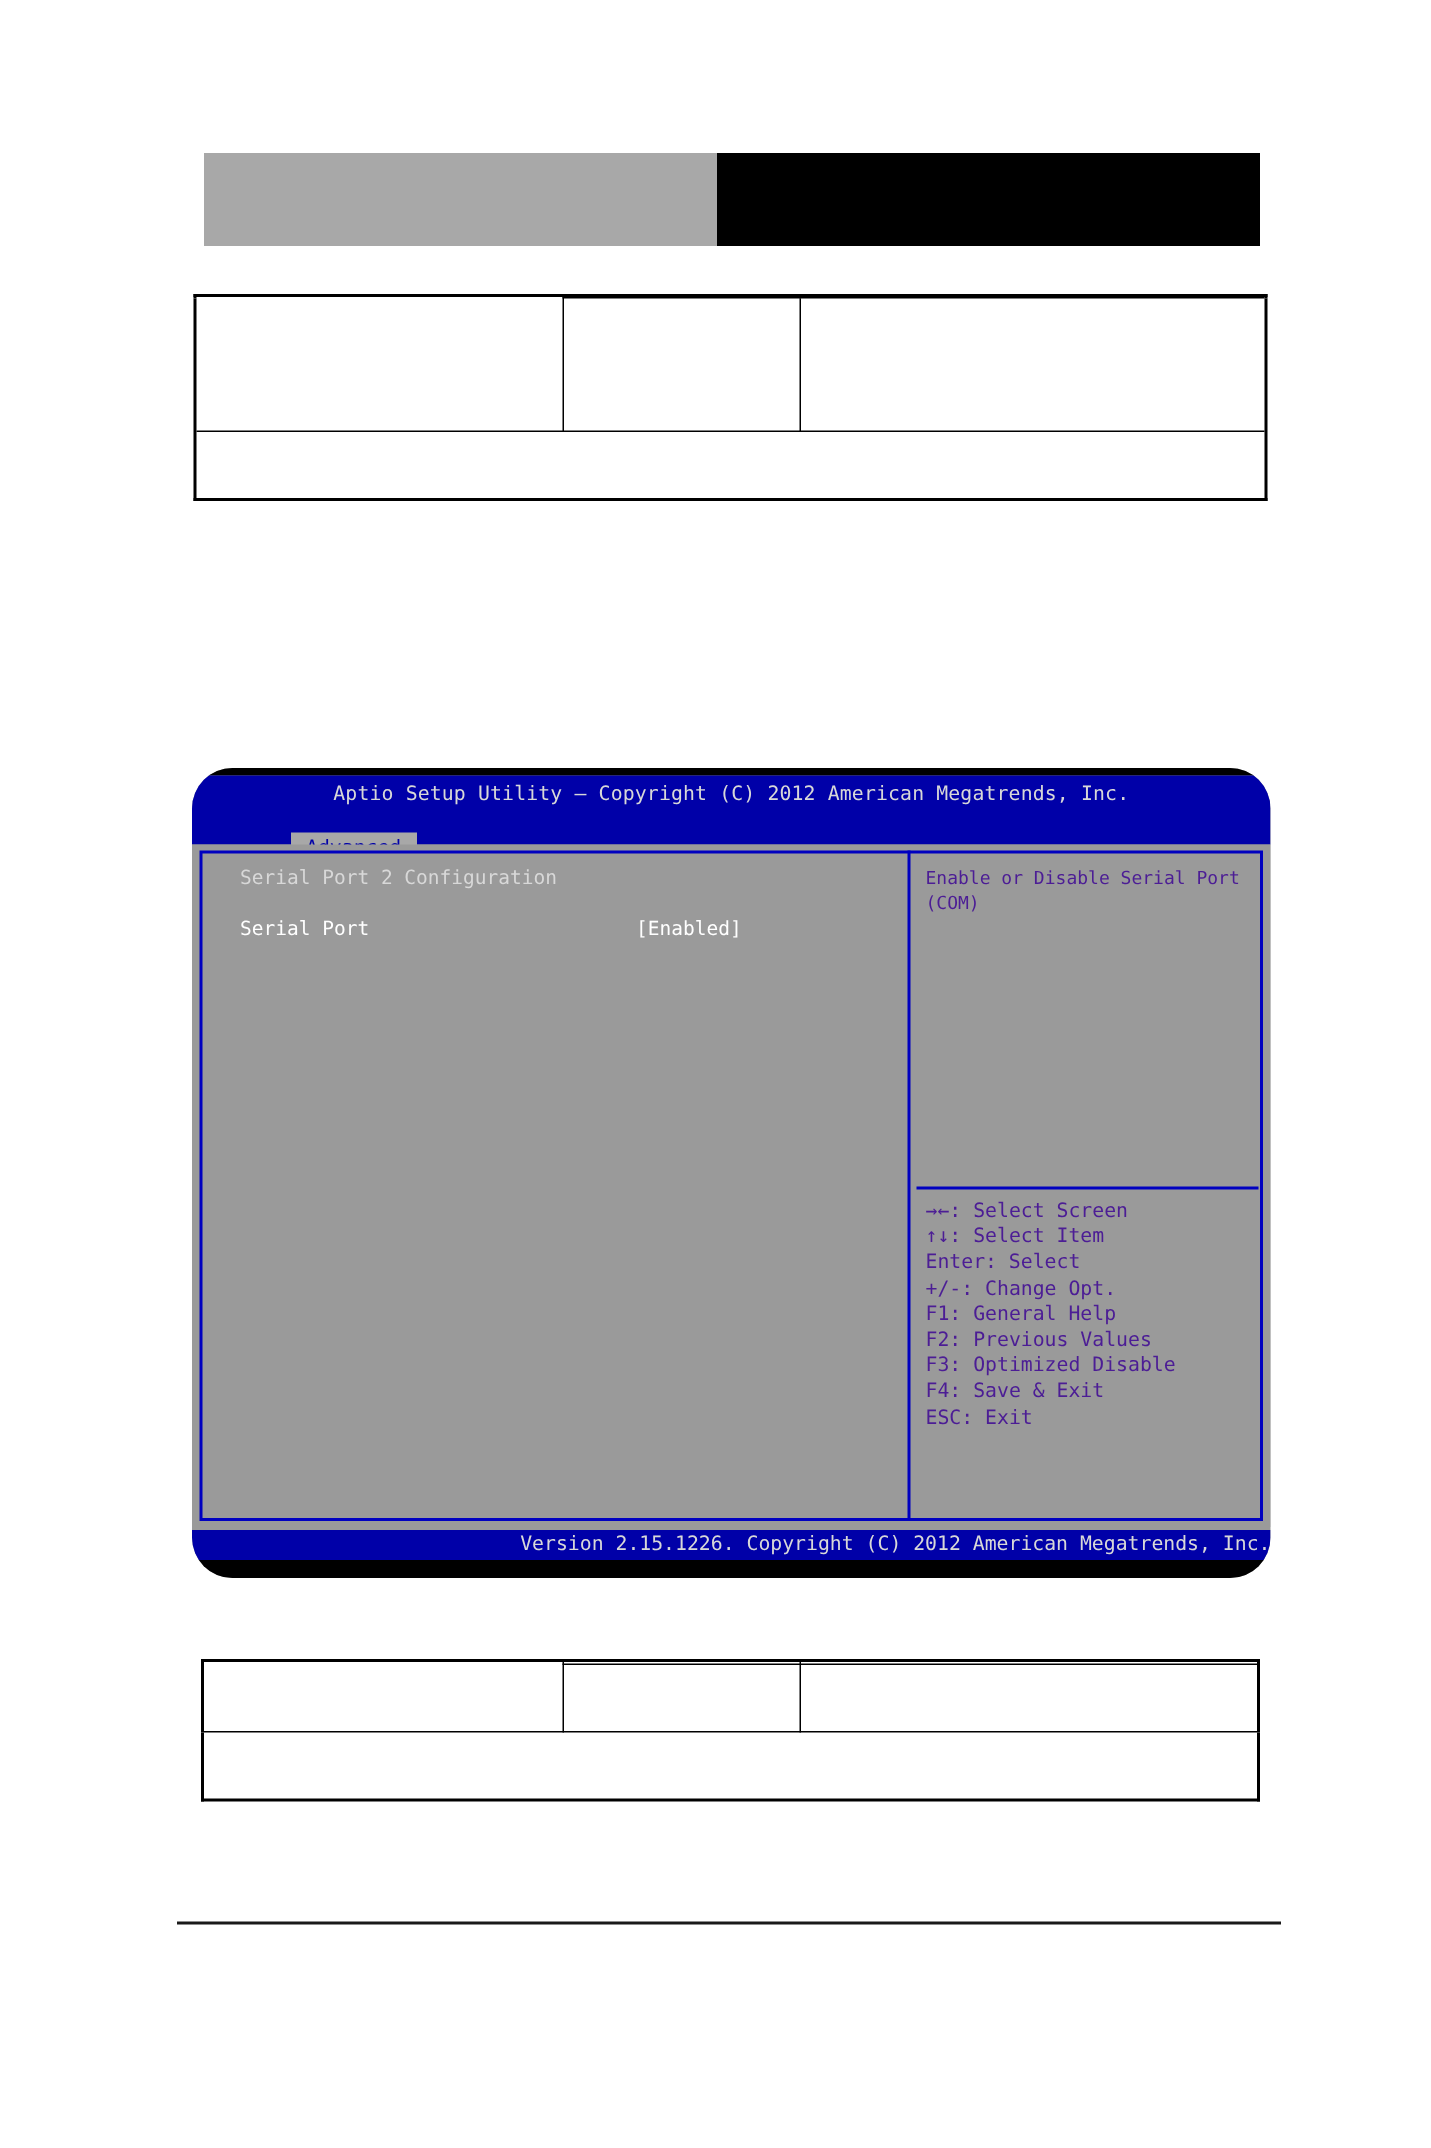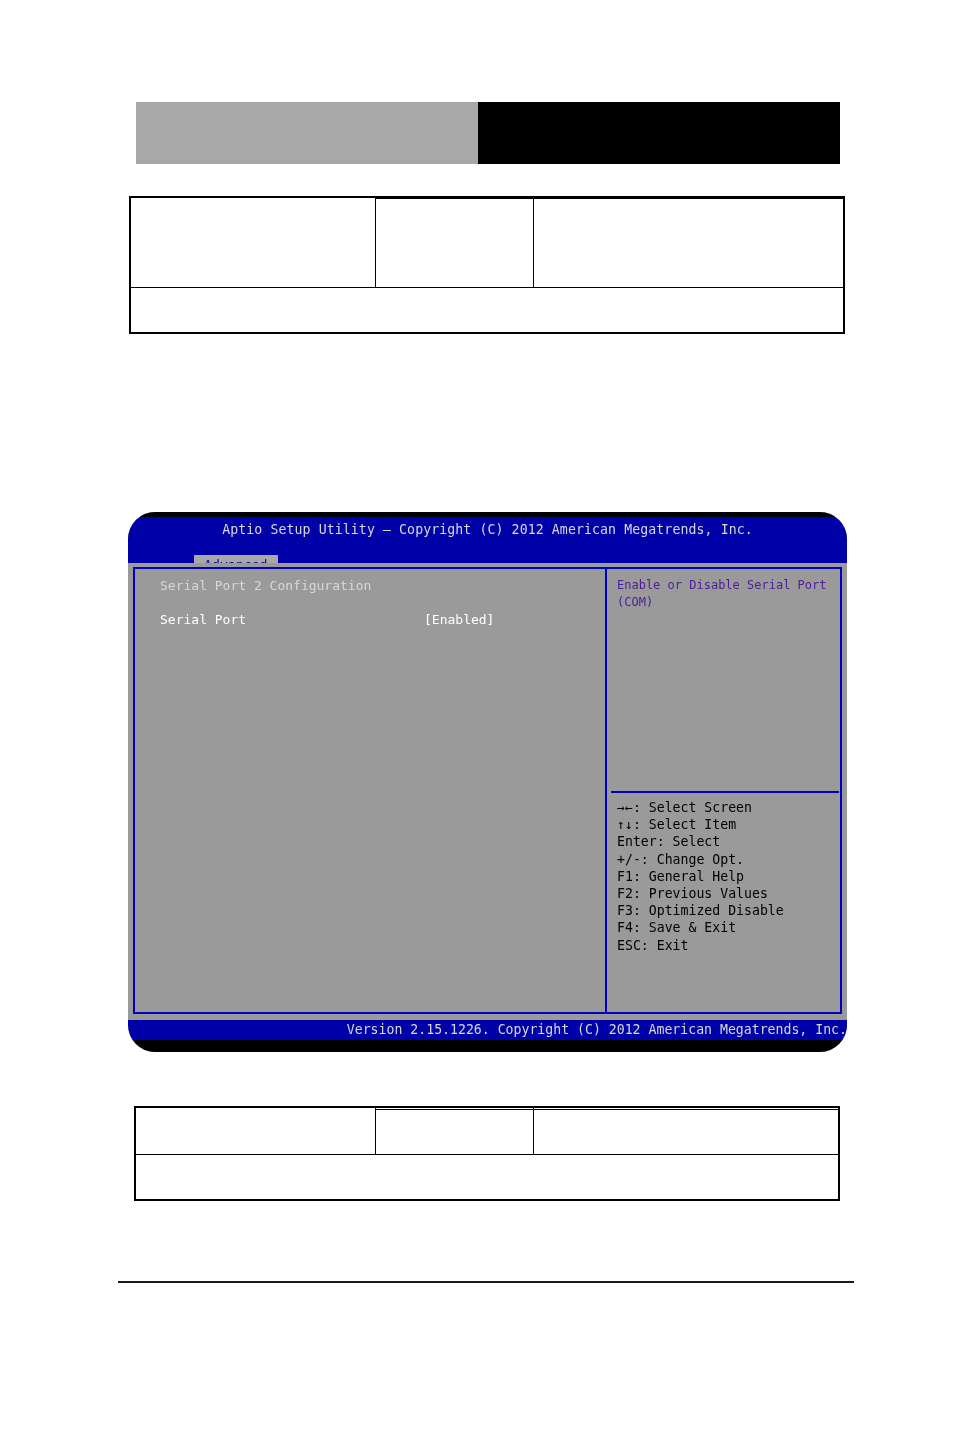--- a/index.html
+++ b/index.html
@@ -203,21 +203,21 @@
     top: 228px;
     width: 228px;
     height: 2px;
     background: #0000c0;
   }
   #hotkeys {
     position: absolute;
     left: 489px;
     top: 236px;
     width: 225px;
-    color: #000000;
+    color: #4c1d95;
     font-size: 13.2px;
     line-height: 17.2px;
   }
   #hotkeys .hk-row {
     white-space: nowrap;
   }
 
   #bios-versionbar {
     position: absolute;
     left: 0;

